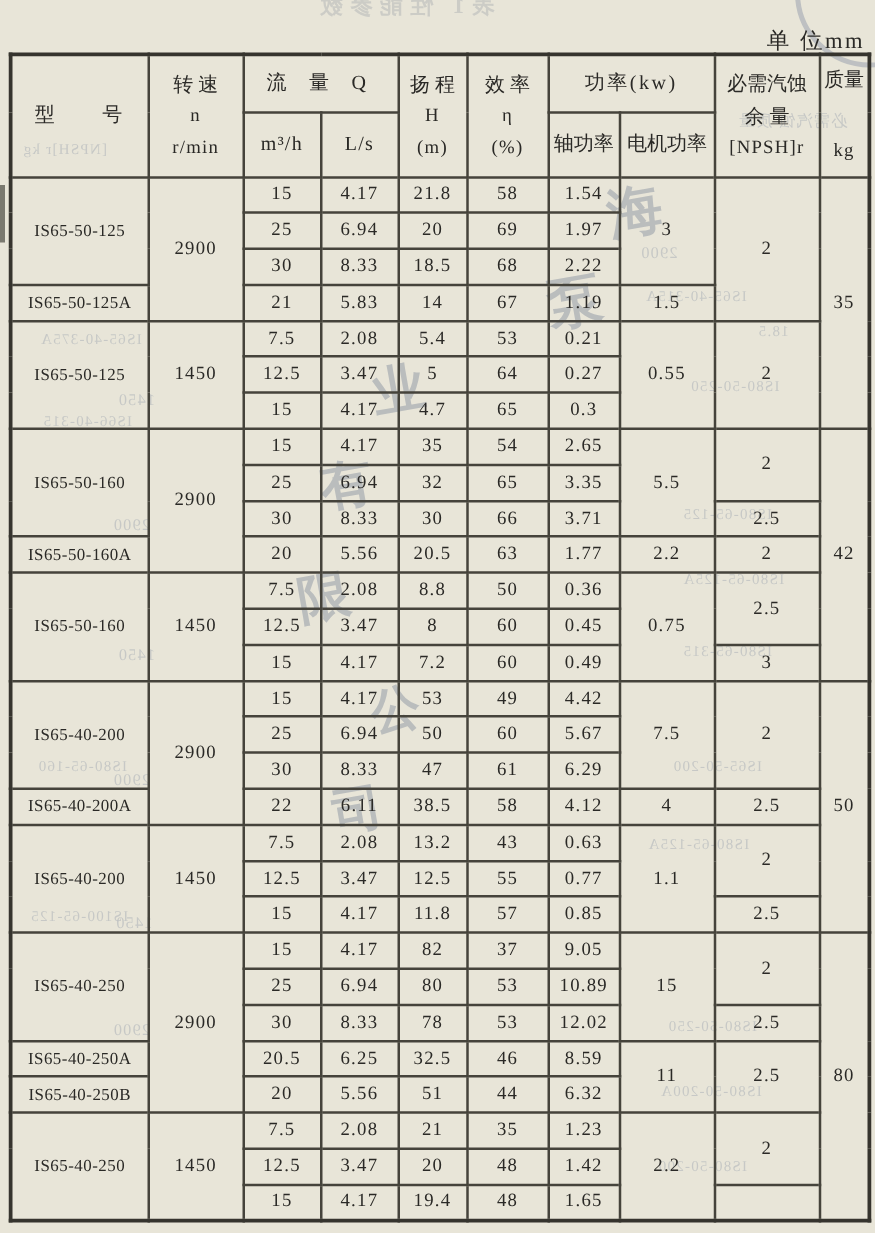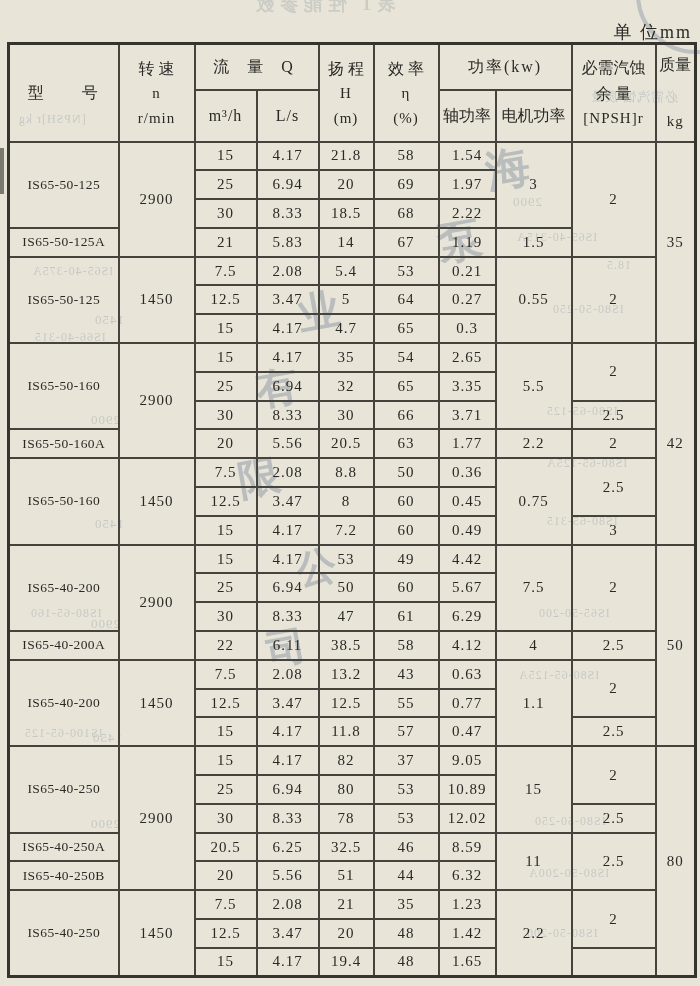--- a/index.html
+++ b/index.html
@@ -351,21 +351,21 @@
             <td>3.47</td>
             <td>12.5</td>
             <td>55</td>
             <td>0.77</td>
           </tr>
           <tr>
             <td>15</td>
             <td>4.17</td>
             <td>11.8</td>
             <td>57</td>
-            <td>0.47</td>
+            <td>0.85</td>
             <td>2.5</td>
           </tr>
           <tr>
             <td rowspan="3" class="model">IS65-40-250</td>
             <td rowspan="5">2900</td>
             <td>15</td>
             <td>4.17</td>
             <td>82</td>
             <td>37</td>
             <td>9.05</td>

